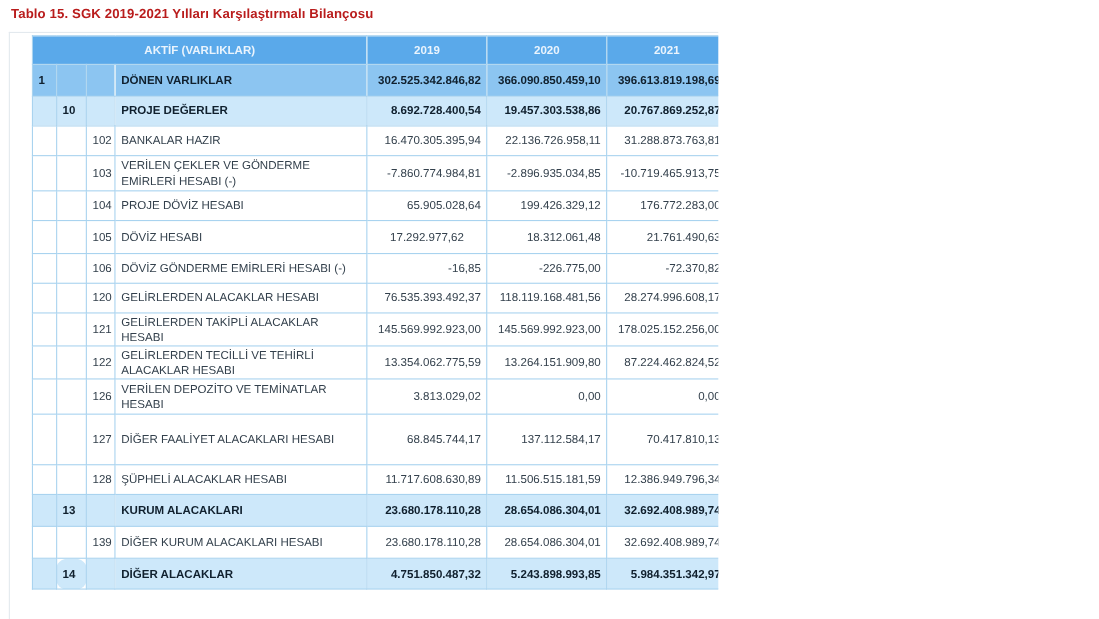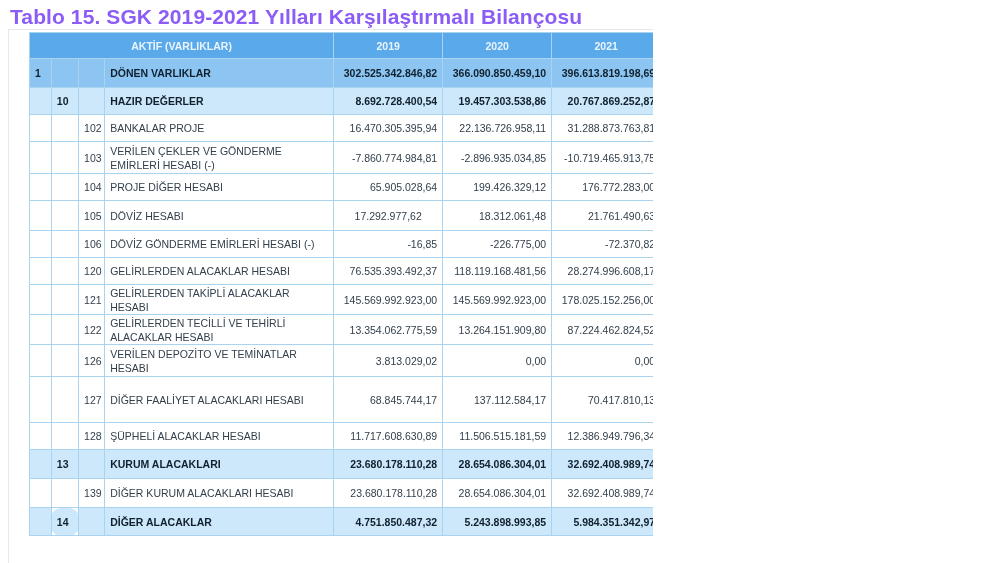--- a/index.html
+++ b/index.html
@@ -1,17 +1,17 @@
 <!DOCTYPE html>
 <html><head>
   <meta charset="utf-8">
   <style>
     html, body { margin: 0; padding: 0; background: #ffffff; }
     body { width: 999px; height: 563px; overflow: hidden; position: relative; font-family: "Liberation Sans", sans-serif; color: #1f2a36; }
-    .title { position: absolute; left: 10px; top: 5px; font-size: 21px; font-weight: bold; color: #8b5cf6; letter-spacing: 0.1px; white-space: nowrap; }
+    .title { position: absolute; left: 10px; top: 5px; font-size: 12px; font-weight: bold; color: #b91c1c; letter-spacing: 0.1px; white-space: nowrap; }
     .frame { position: absolute; left: 8px; top: 29px; width: 644px; height: 540px; border-top: 1px solid #e3e9ee; border-left: 1px solid #e3e9ee; overflow: hidden; }
     table { position: absolute; left: 20px; top: 2px; border-collapse: collapse; table-layout: fixed; width: 654px; font-size: 10.5px; }
     td, th { border: 1px solid #a9d3ef; padding: 0 5px; overflow: hidden; }
     th { background: #5aa9ea; color: #eaf4fd; font-weight: bold; height: 25px; font-size: 10.5px; text-align: center; }
     tr.lvl1 td { background: #8cc5f1; font-weight: bold; color: #10202e; height: 29px; }
     tr.lvl2 td { background: #cde8fa; font-weight: bold; color: #10202e; height: 27px; }
     tr.acc td { background: #ffffff; color: #33404c; }
     td.num { text-align: right; white-space: nowrap; }
     td.code { text-align: left; }
     td.code3 { text-align: right; }
@@ -53,51 +53,51 @@
           <td class="name" style="height: 28px; margin-top: 37px;">DÖNEN VARLIKLAR</td>
           <td class="num" style="height: 28px;">302.525.342.846,82</td>
           <td class="num" style="height: 28px;">366.090.850.459,10</td>
           <td class="num" style="height: 28px;">396.613.819.198,69</td>
           <td class="num" style="height: 28px;">3</td>
         </tr>
         <tr class="lvl2">
           <td class="code" style="height: 26px;"></td>
           <td class="code" style="height: 26px;">10</td>
           <td class="code3" style="height: 26px;"></td>
-          <td class="name" style="height: 26px;">HAZIR DEĞERLER</td>
+          <td class="name" style="height: 26px;">PROJE DEĞERLER</td>
           <td class="num" style="height: 26px;">8.692.728.400,54</td>
           <td class="num" style="height: 26px;">19.457.303.538,86</td>
           <td class="num" style="height: 26px;">20.767.869.252,87</td>
           <td class="num" style="height: 26px;"></td>
         </tr>
         <tr class="acc">
           <td class="code" style="height: 26px;"></td>
           <td class="code" style="height: 26px;"></td>
           <td class="code3" style="height: 26px;">102</td>
-          <td class="name" style="height: 26px;">BANKALAR PROJE</td>
+          <td class="name" style="height: 26px;">BANKALAR HAZIR</td>
           <td class="num" style="height: 26px;">16.470.305.395,94</td>
           <td class="num" style="height: 26px;">22.136.726.958,11</td>
           <td class="num" style="height: 26px;">31.288.873.763,81</td>
           <td class="num" style="height: 26px;"></td>
         </tr>
         <tr class="acc">
           <td class="code" style="height: 31px;"></td>
           <td class="code" style="height: 31px;"></td>
           <td class="code3" style="height: 31px;">103</td>
           <td class="name" style="height: 31px;">VERİLEN ÇEKLER VE GÖNDERME EMİRLERİ HESABI (-)</td>
           <td class="num" style="height: 31px;">-7.860.774.984,81</td>
           <td class="num" style="height: 31px;">-2.896.935.034,85</td>
           <td class="num" style="height: 31px;">-10.719.465.913,75</td>
           <td class="num" style="height: 31px;"></td>
         </tr>
         <tr class="acc">
           <td class="code" style="height: 26px;"></td>
           <td class="code" style="height: 26px;"></td>
           <td class="code3" style="height: 26px;">104</td>
-          <td class="name" style="height: 26px;">PROJE DİĞER HESABI</td>
+          <td class="name" style="height: 26px;">PROJE DÖVİZ HESABI</td>
           <td class="num" style="height: 26px;">65.905.028,64</td>
           <td class="num" style="height: 26px;">199.426.329,12</td>
           <td class="num" style="height: 26px;">176.772.283,00</td>
           <td class="num" style="height: 26px;"></td>
         </tr>
         <tr class="acc">
           <td class="code" style="height: 29px;"></td>
           <td class="code" style="height: 29px;"></td>
           <td class="code3" style="height: 29px;">105</td>
           <td class="name" style="height: 29px;">DÖVİZ HESABI</td>

